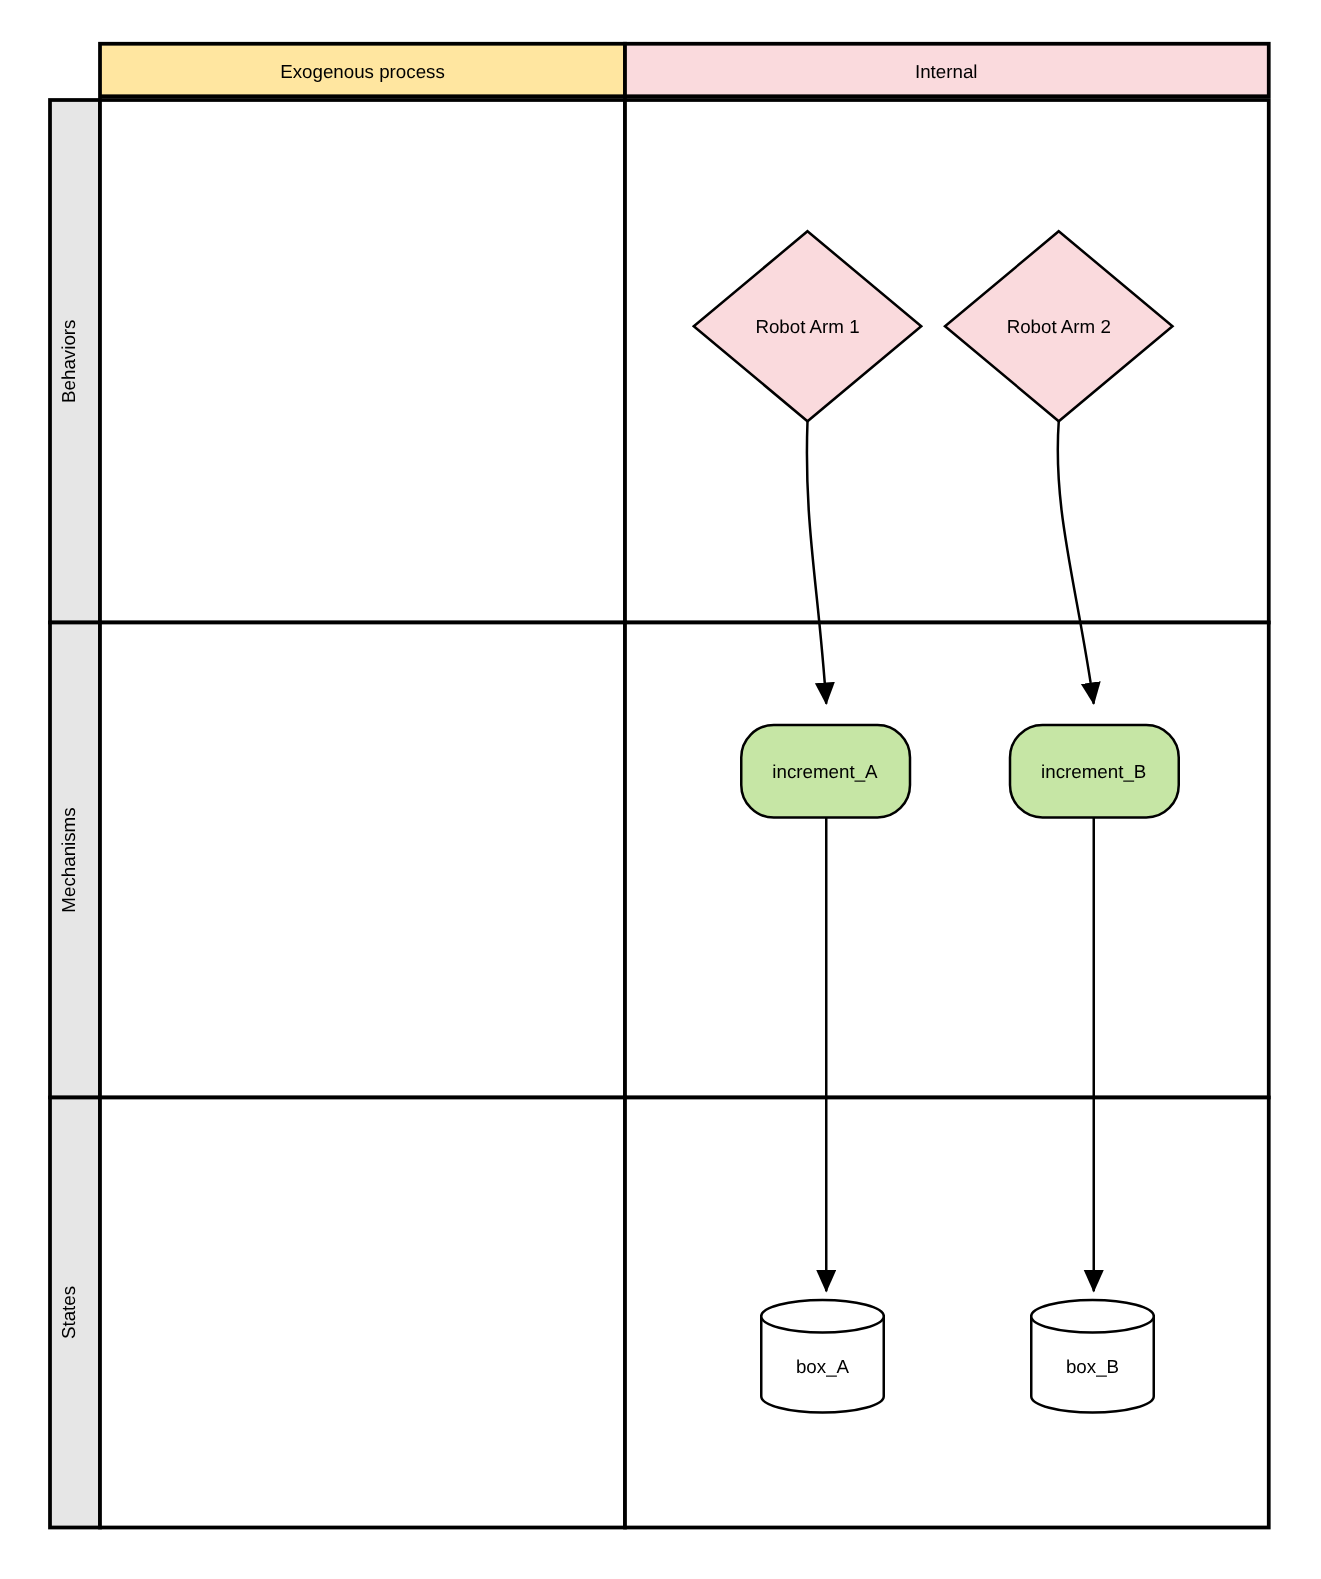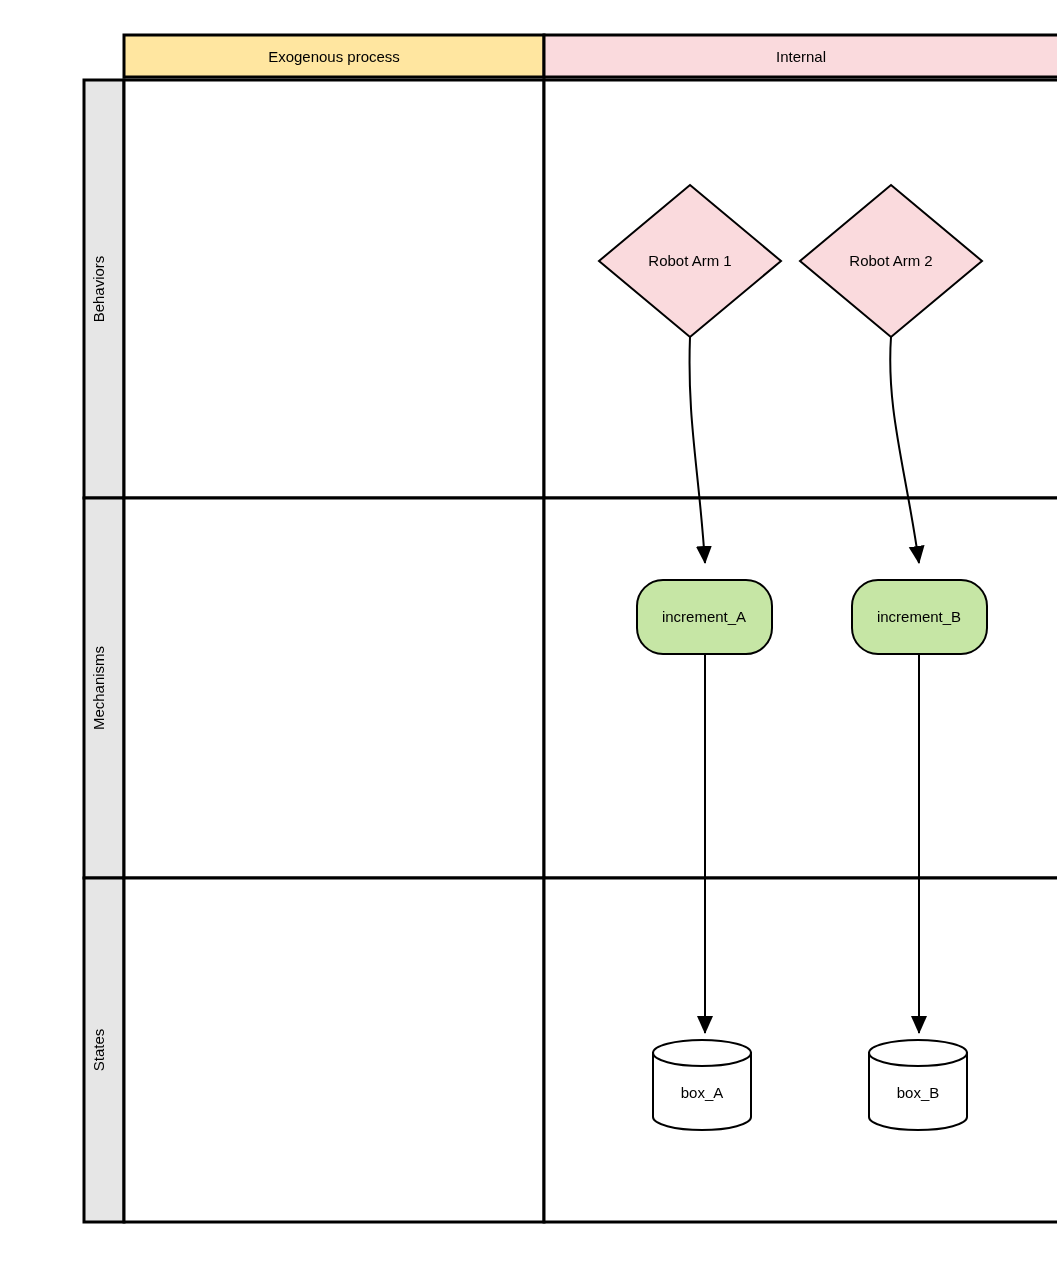--- a/index.html
+++ b/index.html
@@ -12,21 +12,20 @@
     height: 1263px;
     position: relative;
     font-family: "Liberation Sans", sans-serif;
     overflow: hidden;
   }
   #stage {
     position: absolute;
     left: 0; top: 0;
     width: 864px;
     height: 1263px;
-    margin-left: 44px;
   }
   #diagram-svg {
     position: absolute;
     left: 0; top: 0;
     width: 1057px;
     height: 1263px;
   }
   .cell-label {
     font-family: "Liberation Sans", sans-serif;
     font-size: 15px;

